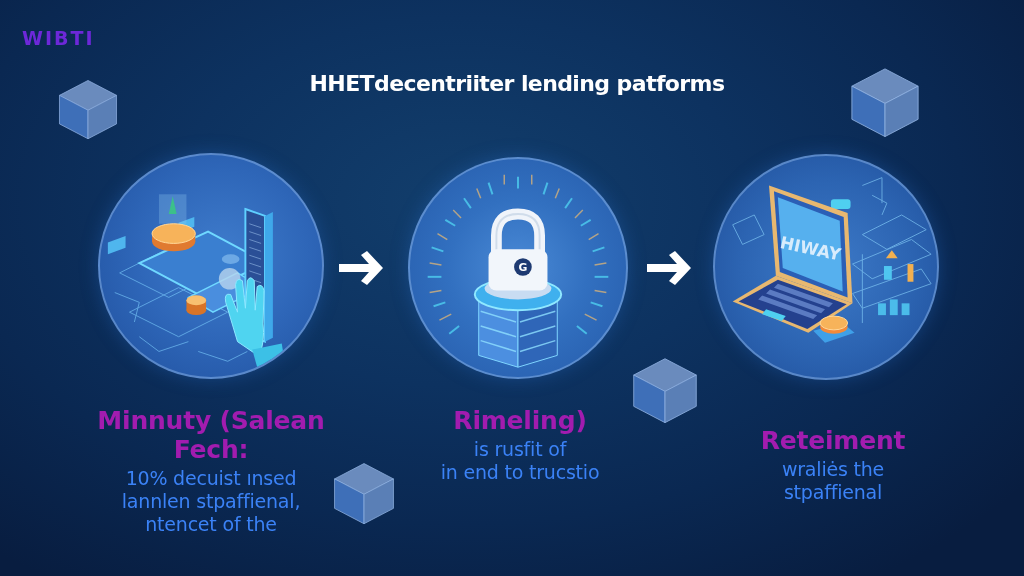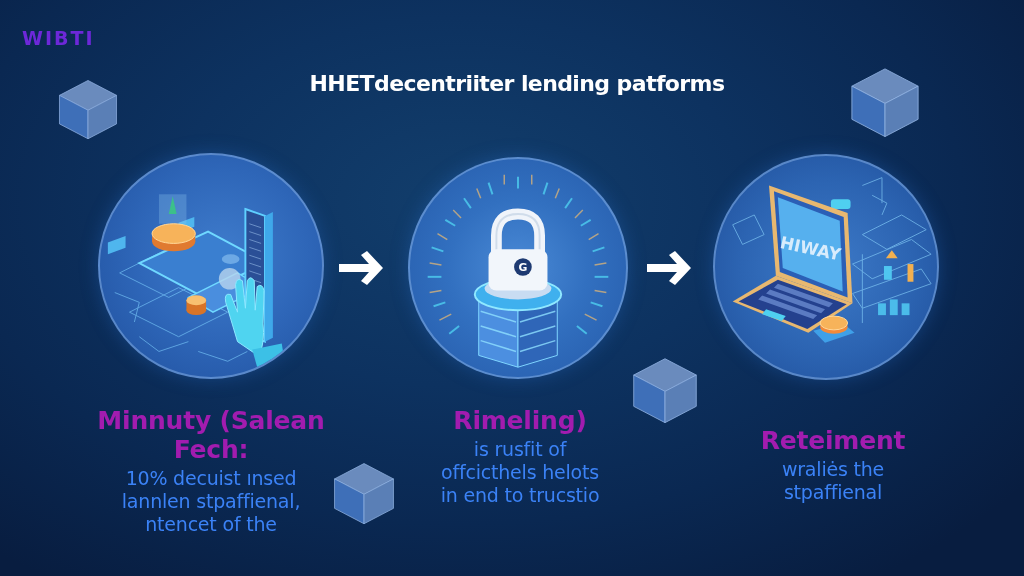--- a/index.html
+++ b/index.html
@@ -243,21 +243,20 @@
 <div class="step s1">
   <div class="head">Minnuty (Salean Fech:</div>
   <div class="line">10% decuist ınsed</div>
   <div class="line">lannlen stpaffienal,</div>
   <div class="line">ntencet of the</div>
 </div>
 
 <div class="step s2">
   <div class="head">Rimeling)</div>
   <div class="line">is rusfit of</div>
-  <div class="line">offcicthels helots</div>
   <div class="line">in end to trucstio</div>
 </div>
 
 <div class="step s3">
   <div class="head">Reteiment</div>
   <div class="line">wraliės the</div>
   <div class="line">stpaffienal</div>
 </div>
 
 </body></html>

